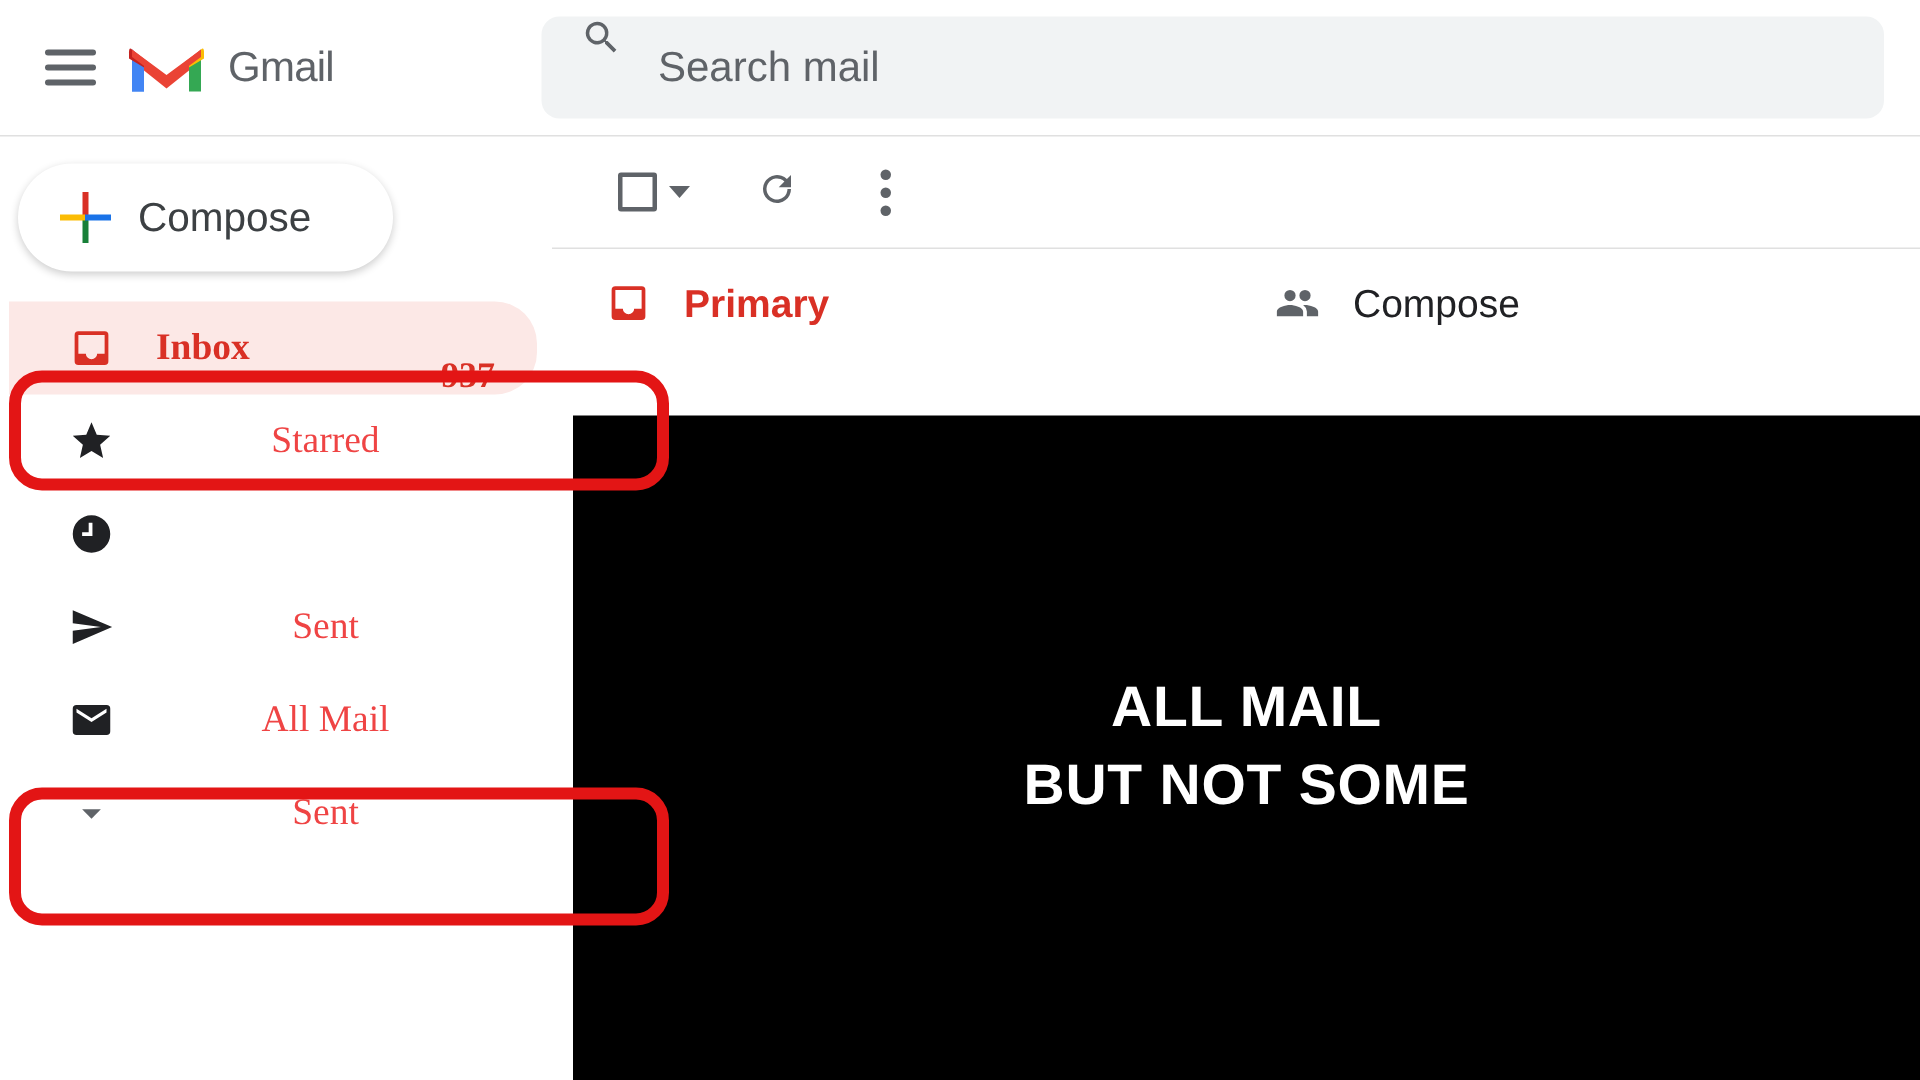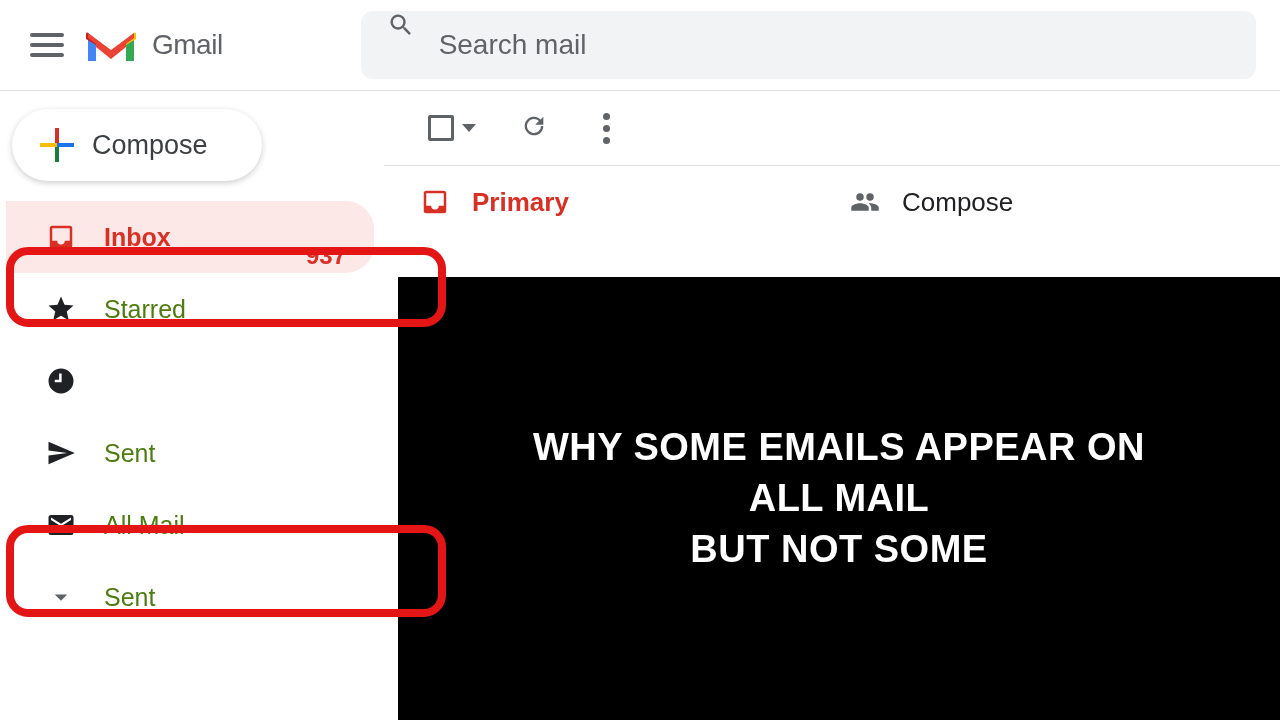--- a/index.html
+++ b/index.html
@@ -25,47 +25,47 @@
   
   .sidebar { width:460px; padding:18px 10px 0 6px; display:flex; flex-direction:column; gap:4px; }
   .compose { display:flex; align-items:center; gap:18px; width:250px; height:72px; border-radius:40px; box-shadow:0 2px 6px rgba(0,0,0,0.2); padding:0 28px; cursor:pointer; background:#fff; margin-bottom:16px; margin-left:6px;}
   .compose-label { font-size:27px; color:#3c4043; }
   .plus-icon { width:34px; height:34px; position:relative; }
   .plus-icon::before, .plus-icon::after { content:""; position:absolute; left:50%; top:50%; transform:translate(-50%,-50%); }
   .plus-icon::before { width:4px; height:34px; background:linear-gradient(#d93025 0 50%, #188038 50% 100%); }
   .plus-icon::after  { width:34px; height:4px; background:linear-gradient(90deg,#fbbc04 0 50%, #1a73e8 50% 100%); }
 
   .nav { display:flex; flex-direction:column; }
-  .nav-row { display:flex; align-items:center; height:72px; padding-left:40px; padding-right:28px; gap:28px; border-radius:0 28px 28px 0; cursor:pointer; position:relative;}
+  .nav-row { display:flex; align-items:center; height:62px; padding-left:40px; padding-right:28px; gap:28px; border-radius:0 28px 28px 0; cursor:pointer; position:relative;font-family:Liberation Serif, serif;}
   .nav-row.active { background:#fce8e6; color:#d93025; font-weight:700; }
   .nav-row .ico { width:30px; height:30px; display:flex; align-items:center; justify-content:center;}
   .nav-row .ico svg { width:30px; height:30px; }
   .nav-label { font-size:25px; color:#202124; flex:1; }
   .nav-row.active .nav-label, .nav-row.active .count { color:#d93025; }
   .count { font-size:24px; font-weight:700;margin-top:38px; }
-  .nav-row.inactive .nav-label { color:#4d7c0f; }
+  .nav-row.inactive .nav-label { color:#ef4444;text-align:center; }
   .nav-row.drafts .nav-label { font-weight:700; }
   .nav-row.drafts .count { color:#202124; }
 
   .redbox { position:absolute; border:8px solid #e31515; border-radius:22px; pointer-events:none; z-index:50;}
   .redbox.inbox { left:6px; width:440px; top:247px; height:80px; }
   .redbox.allmail { left:6px; width:440px; top:525px; height:92px; }
 
   
   .main { flex:1; display:flex; flex-direction:column; position:relative; border-left:0; }
   .toolbar { height:74px; display:flex; align-items:center; gap:44px; padding-left:44px;}
   .toolbar-divider { height:1px; background:#e0e0e0; width:100%; }
   .checkbox-group { display:flex; align-items:center; gap:8px; }
   .cb { width:26px; height:26px; border:3px solid #5f6368; border-radius:2px; }
   .dd-caret { width:0; height:0; border-left:7px solid transparent; border-right:7px solid transparent; border-top:8px solid #5f6368; }
   .refresh svg, .kebab svg { width:28px; height:28px; fill:#5f6368; }
   .kebab { display:flex; flex-direction:column; gap:5px; align-items:center; justify-content:center; width:28px;}
   .kebab span { width:7px; height:7px; background:#5f6368; border-radius:50%; }
 
-  .tabs { display:flex; height:72px; padding-left:36px; gap:0; }
+  .tabs { display:flex; height:72px; padding-left:36px; gap:16px; }
   .tab { display:flex; align-items:center; gap:22px; width:430px; height:72px; cursor:pointer; }
   .tab svg { width:30px; height:30px; }
   .tab-label { font-size:26px; color:#202124; }
   .tab.primary .tab-label { color:#d93025; font-weight:600; }
   .tab.social svg { fill:#5f6368; }
 
   .overlay { position:absolute; left:14px; right:0; top:186px; bottom:0; background:#000; display:flex; align-items:center; justify-content:center; flex-direction:column; text-align:center; padding:0 40px;}
   .overlay .line { color:#fff; font-size:38px; font-weight:700; letter-spacing:0.5px; line-height:1.35;}
 </style>
 </head>
@@ -200,21 +200,20 @@
         </div>
         <div class="tab social">
           <svg viewBox="0 0 24 24">
               <path d="M16 11a3 3 0 1 0-3-3 3 3 0 0 0 3 3zm-8 0a3 3 0 1 0-3-3 3 3 0 0 0 3 3zm0 2c-2.3 0-7 1.2-7 3.5V19h14v-2.5C15 14.2 10.3 13 8 13zm8 0c-.3 0-.6 0-1 .1a4.9 4.9 0 0 1 2 3.4V19h6v-2.5c0-2.3-4.7-3.5-7-3.5z"></path>
             </svg>
           <span class="tab-label">Compose</span>
         </div>
       </div>
 
       <div class="overlay">
-        <div class="line">WHY SOME EMAILS APPEAR ON</div>
         <div class="line">ALL MAIL</div>
         <div class="line">BUT NOT SOME</div>
       </div>
     </div>
   </div>
 
   <div class="redbox inbox"></div>
   <div class="redbox allmail"></div>
 </div>
 

